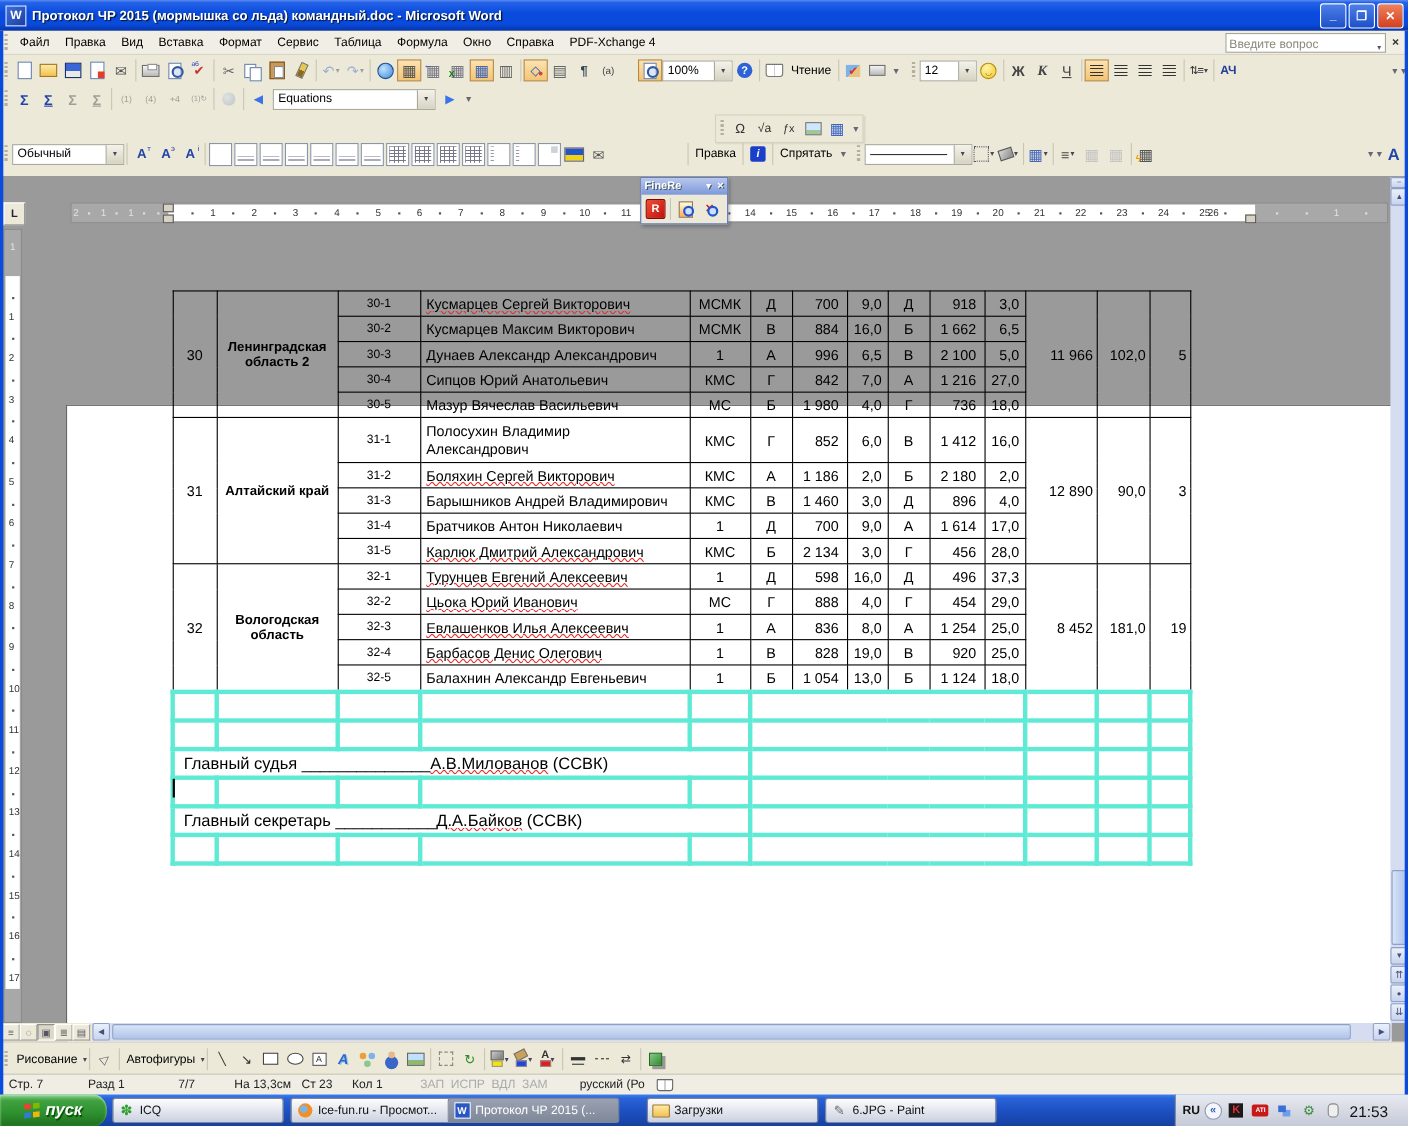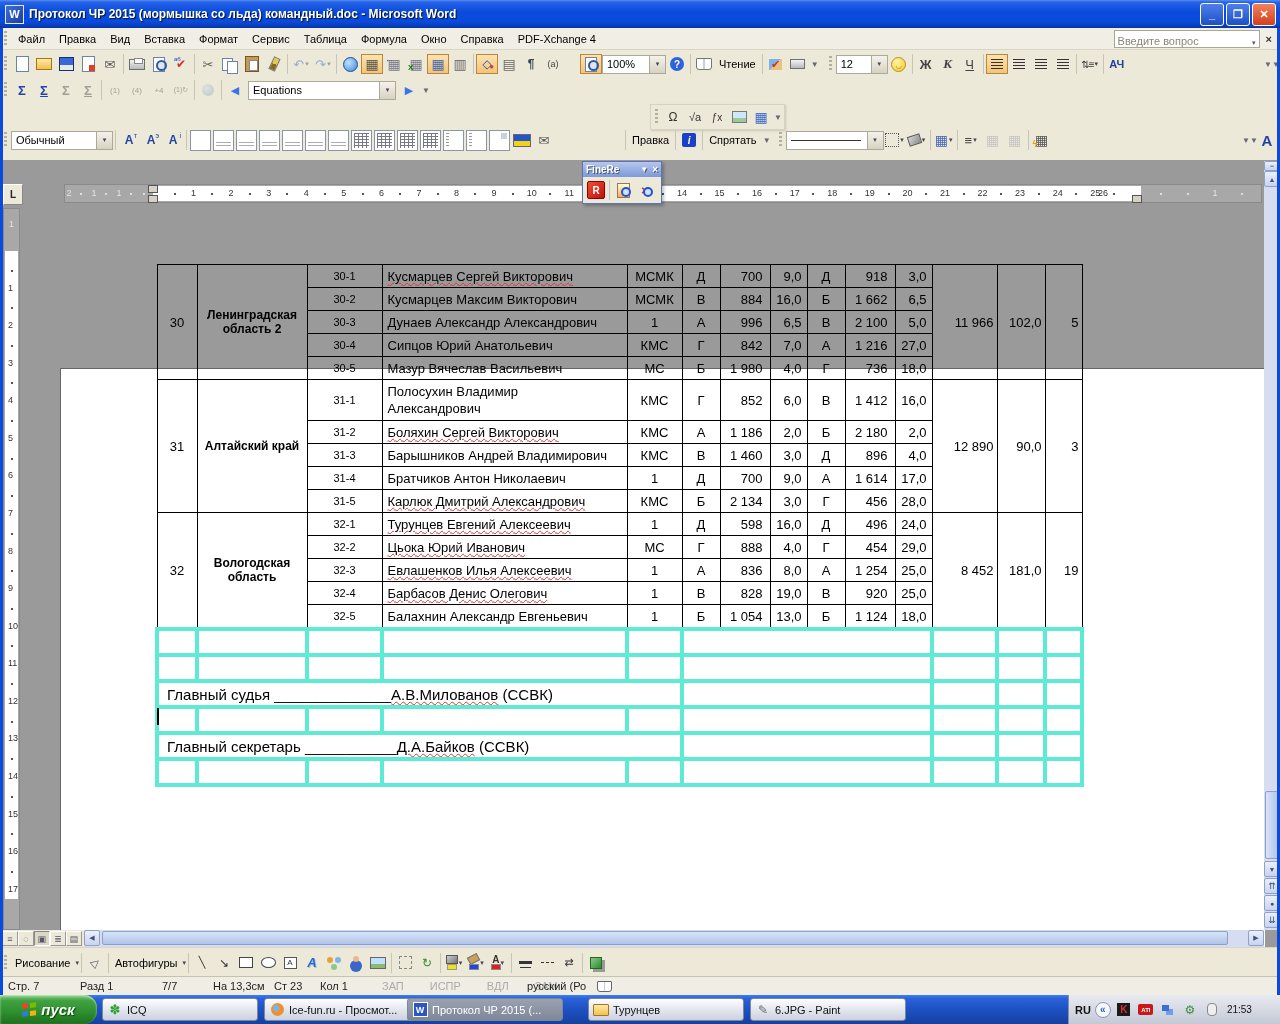--- a/index.html
+++ b/index.html
@@ -279,21 +279,21 @@
   .trico{width:16px;height:16px;margin-right:2px;display:flex;align-items:center;justify-content:center;position:relative;}
   .i-collapse-chevron::before{content:"«";width:14px;height:14px;border-radius:50%;background:#f4f6fa;border:1px solid #8a98b8;
     color:#2e5fb8;font-weight:bold;font-size:10px;display:flex;align-items:center;justify-content:center;}
   .i-kaspersky::before{content:"K";width:13px;height:13px;background:#1a1a1a;color:#e03030;font-weight:bold;font-size:10px;
     display:flex;align-items:center;justify-content:center;}
   .i-ati::before{content:"ATI";width:15px;height:11px;background:#c81818;color:#fff;font-size:6px;font-weight:bold;
     border-radius:2px;display:flex;align-items:center;justify-content:center;}
   .i-network::before{content:"";width:7px;height:6px;background:#3a6fd8;box-shadow:4px 4px 0 #6f9fe8;display:block;margin:-3px 4px 0 0;}
   .i-updates::before{content:"⚙";color:#3f8f3f;font-size:12px;}
   .i-mouse::before{content:"";width:8px;height:11px;background:#eee;border:1px solid #888;border-radius:4px;display:block;}
-  .traytime{font-size:10px;color:#111;margin-left:4px;}
+  .traytime{font-size:14px;color:#111;margin-left:4px;}
   .traylang{font-size:11px;font-weight:bold;color:#111;margin-right:4px;}
   .frame{position:absolute;top:28px;width:3px;height:967px;background:#0a4bdd;z-index:20;}
 </style>
 </head>
 <body>
 
 <div class="screen">
 
   <div class="titlebar">
     <div class="app-ico">W</div>
@@ -789,21 +789,21 @@
           <td class="c-num" rowspan="5">32</td>
           <td class="c-team" rowspan="5">Вологодская область</td>
           <td class="c-mid">32-1</td>
           <td class="c-name"><span class="sp">Турунцев Евгений Алексеевич</span></td>
           <td class="c-rank">1</td>
           <td class="c-zone">Д</td>
           <td class="c-catch">598</td>
           <td class="c-pts">16,0</td>
           <td class="c-zone">Д</td>
           <td class="c-catch">496</td>
-          <td class="c-pts">24,0</td>
+          <td class="c-pts">37,3</td>
           <td class="c-total" rowspan="5">8 452</td>
           <td class="c-total" rowspan="5">181,0</td>
           <td class="c-place" rowspan="5">19</td>
         </tr>
         <tr class="row">
           <td class="c-mid">32-2</td>
           <td class="c-name"><span class="sp">Цьока Юрий Иванович</span></td>
           <td class="c-rank">МС</td>
           <td class="c-zone">Г</td>
           <td class="c-catch">888</td>
@@ -975,21 +975,21 @@
       </span>
   </div>
 
   <div class="statusbar">
     <span class="st" style="left:8px;">Стр. 7</span>
     <span class="st" style="left:80px;">Разд 1</span>
     <span class="st" style="left:162px;">7/7</span>
     <span class="st" style="left:213px;">На 13,3см</span>
     <span class="st" style="left:274px;">Ст 23</span>
     <span class="st" style="left:320px;">Кол 1</span>
-    <span class="st" id="stFlags" style="left:382px;display:flex;gap:26px;">
+    <span class="st" id="stFlags" style="left:382px;display:flex;gap:6px;">
         <span class="stflag">ЗАП</span>
         <span class="stflag">ИСПР</span>
         <span class="stflag">ВДЛ</span>
         <span class="stflag">ЗАМ</span>
       </span>
     <span class="st" style="left:527px;">русский (Ро</span>
     <span class="st i-status-book" style="left:597px;top:4px;"></span>
   </div>
 
   <div class="taskbar">
@@ -1006,21 +1006,21 @@
           <span class="tico ti-icq"></span>
           <span>ICQ</span>
         </div><div class="task" style="left: 264px;">
           <span class="tico ti-firefox"></span>
           <span>Ice-fun.ru - Просмот...</span>
         </div><div class="task active" style="left: 407px;">
           <span class="tico ti-word"></span>
           <span>Протокол ЧР 2015 (...</span>
         </div><div class="task" style="left: 588px;">
           <span class="tico ti-folder"></span>
-          <span>Турунцев</span>
+          <span>Загрузки</span>
         </div><div class="task" style="left: 750px;">
           <span class="tico ti-paint"></span>
           <span>6.JPG - Paint</span>
         </div></span>
     <div class="tray">
       <span class="traylang">RU</span>
       <span class="trico i-collapse-chevron"></span>
       <span id="trayIcons" style="display:flex;align-items:center;">
           <span class="tbtn i-kaspersky"></span>
           <span class="tbtn i-ati"></span>

